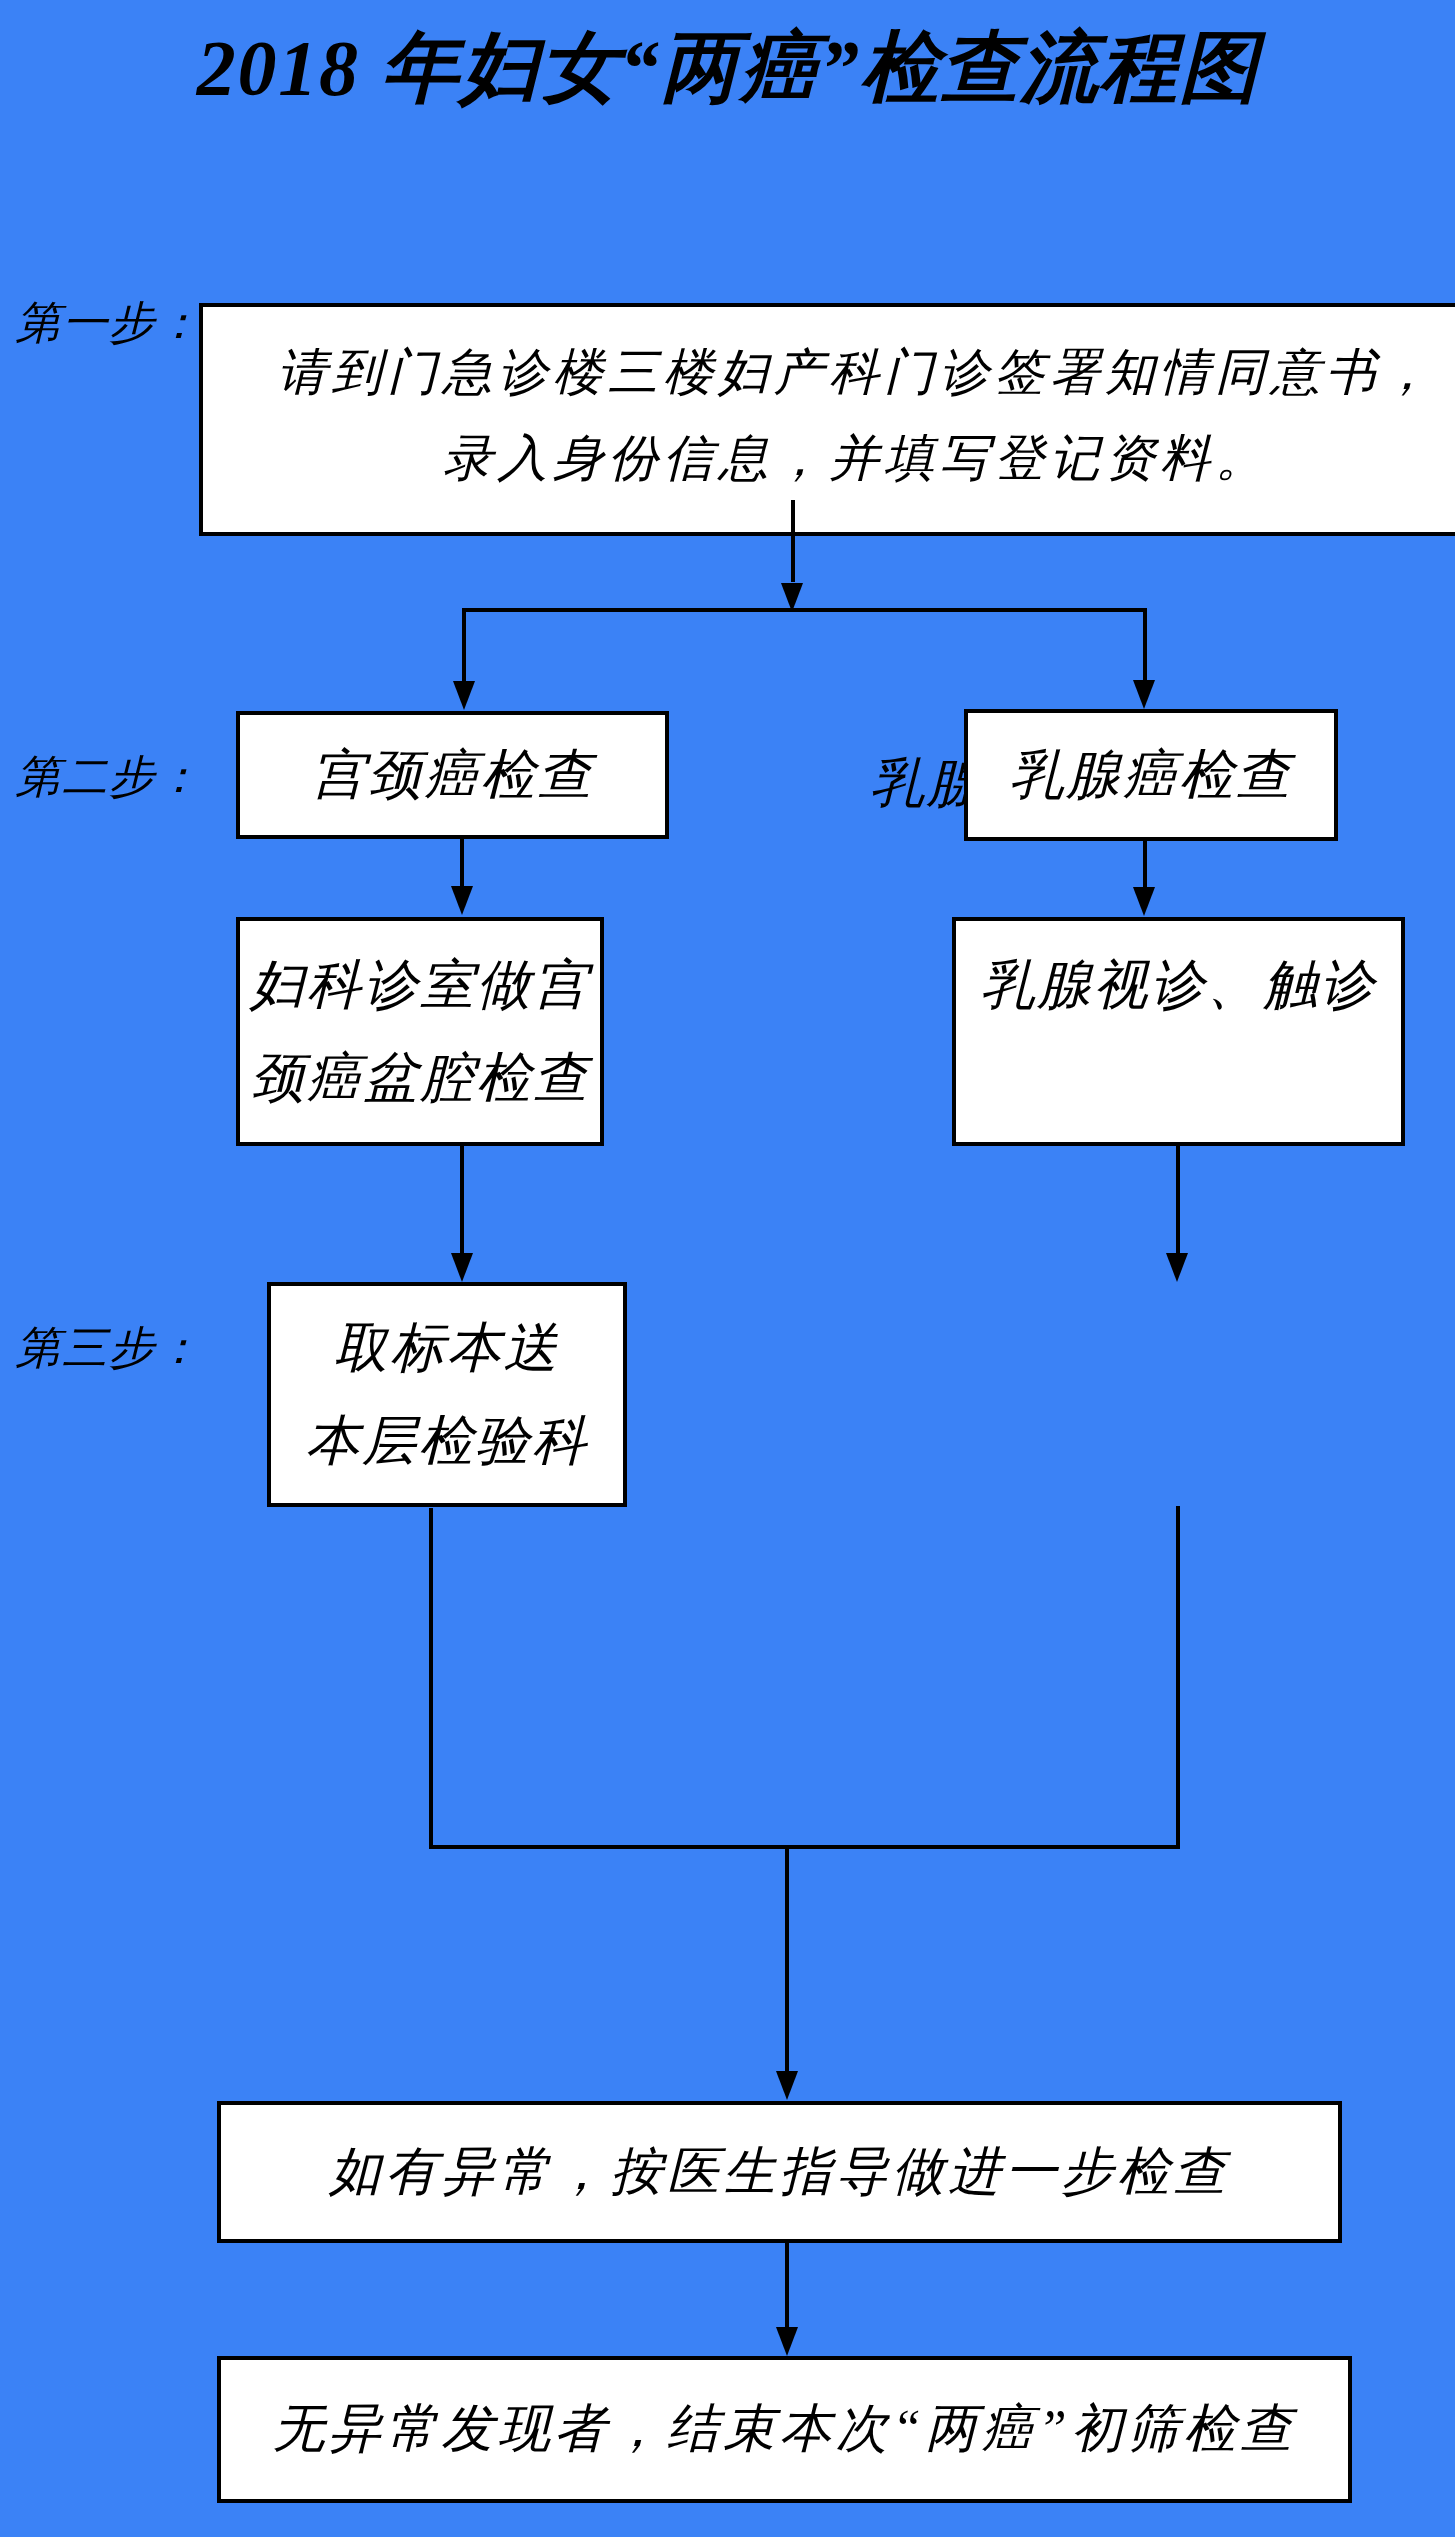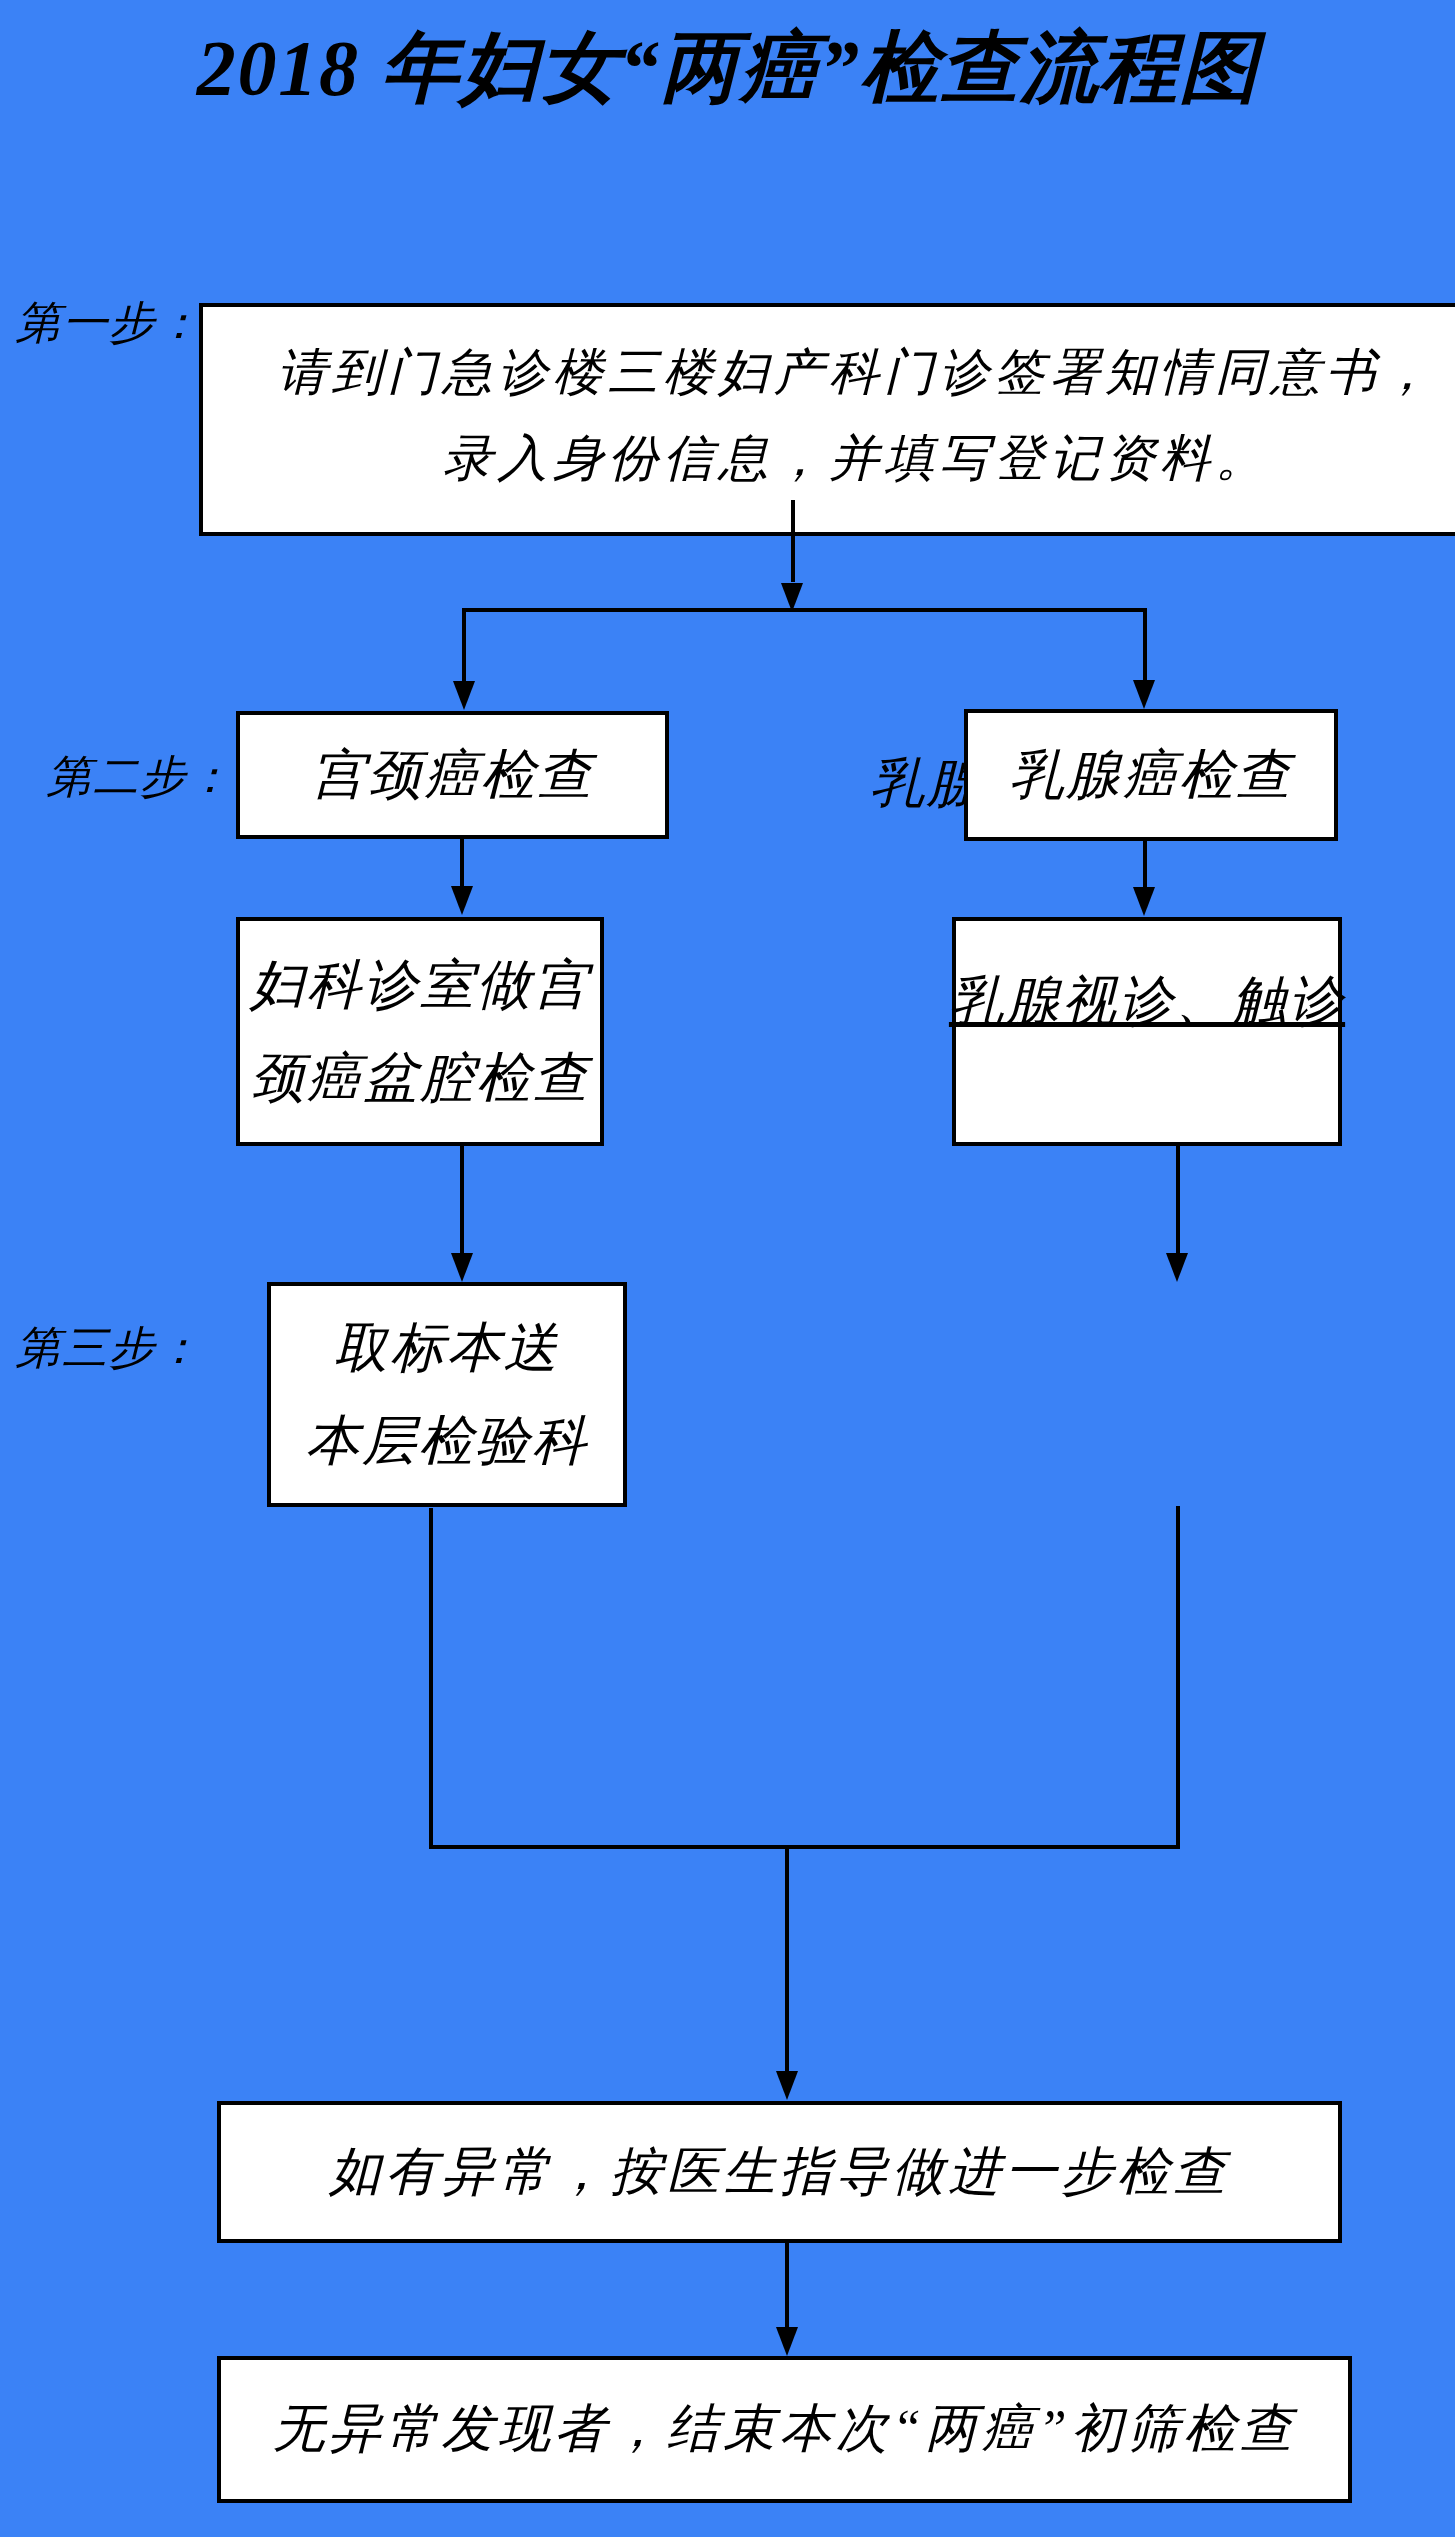--- a/index.html
+++ b/index.html
@@ -67,21 +67,21 @@
   .over{z-index:1;}
 </style>
 </head>
 <body>
 
 <div id="page">
 
   <div class="title">2018 年妇女“两癌”检查流程图</div>
 
   <div class="step-label" style="top:293px;">第一步：</div>
-  <div class="step-label" style="top:747px;margin-left:31px;">第二步：</div>
+  <div class="step-label" style="top:747px;">第二步：</div>
   <div class="step-label" style="top:1318px;">第三步：</div>
 
   <div class="fbox big" style="left:199px; top:267px; width:1315px; height:233px; row-gap:33px; padding-bottom:8.7px;margin-top:36px;">
     <div class="ln">请到门急诊楼三楼妇产科门诊签署知情同意书，</div>
     <div class="ln">录入身份信息，并填写登记资料。</div>
   </div>
 
   <div class="vline" style="left:791px; top:500px; height:82px;"></div>
   <div class="arrowhead" style="left:781px; top:583px;"></div>
 
@@ -107,21 +107,21 @@
   <div class="arrowhead" style="left:451px; top:886px;"></div>
 
   <div class="vline" style="left:1143px; top:841px; height:48px;"></div>
   <div class="arrowhead" style="left:1133px; top:887px;"></div>
 
   <div class="fbox" style="left:236px; top:917px; width:368px; height:229px; row-gap:36px;">
     <div class="ln">妇科诊室做宫</div>
     <div class="ln">颈癌盆腔检查</div>
   </div>
 
-  <div class="fbox" style="left:952px; top:917px; width:390px; height:229px; justify-content:flex-start; padding-top:52px;text-decoration:underline;">
+  <div class="fbox" style="left:952px; top:917px; width:453px; height:229px; justify-content:flex-start; padding-top:36px;">
     <div class="ln">乳腺视诊、触诊</div>
   </div>
 
   <div class="vline" style="left:460px; top:1146px; height:107px;"></div>
   <div class="arrowhead" style="left:451px; top:1253px;"></div>
 
   <div class="vline" style="left:1176px; top:1146px; height:107px;"></div>
   <div class="arrowhead" style="left:1166px; top:1253px;"></div>
 
   <div class="fbox" style="left:267px; top:1282px; width:360px; height:225px; row-gap:36px;">

